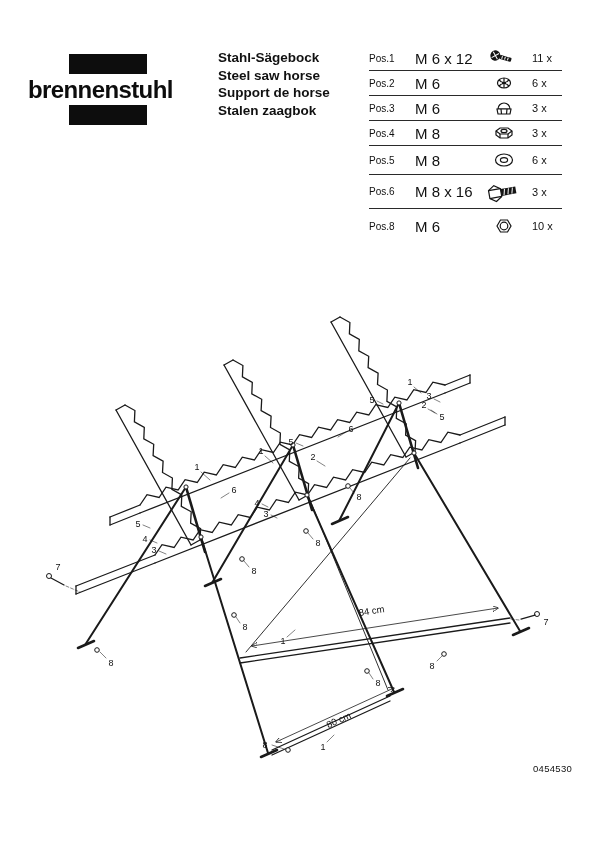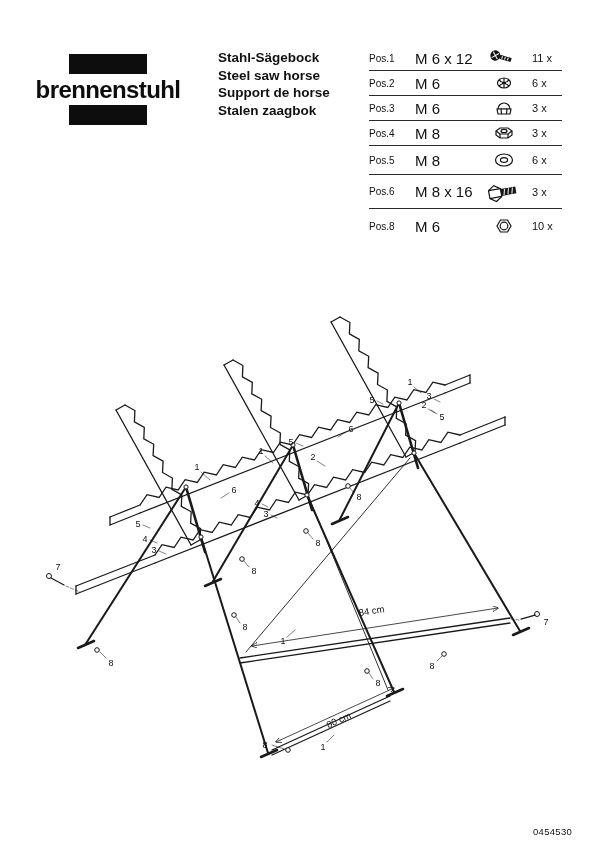--- a/index.html
+++ b/index.html
@@ -1,21 +1,21 @@
 <!DOCTYPE html>
 <html><head>
 <meta charset="utf-8">
 <style>
   *{margin:0;padding:0;box-sizing:border-box}
   html,body{background:#fff}
   body{width:601px;height:850px;font-family:"Liberation Sans",sans-serif;color:#111;position:relative}
   .page{position:absolute;inset:0;background:#fff;overflow:hidden}
 
   
-  .logo{position:absolute;left:28px;top:54px;width:160px;text-align:center}
+  .logo{position:absolute;left:28px;top:54px;width:160px;}
   .logo .bar{width:78px;height:20px;background:#0d0d0d;margin:0 auto}
   .logo .word{font-size:24px;font-weight:bold;letter-spacing:-0.6px;line-height:31px;color:#0d0d0d;white-space:nowrap}
 
   
   .titles{position:absolute;left:218px;top:49px}
   .titles .t{font-size:13.5px;font-weight:bold;line-height:17.5px;white-space:nowrap}
   .model{position:absolute;left:214px;top:139px;font-size:28px;font-weight:bold;letter-spacing:.5px}
 
   
   .parts{position:absolute;left:369px;top:46px;width:193px}
@@ -39,21 +39,21 @@
   .draw .thick{stroke-width:2}
   .draw .arm{stroke-width:2.6}
   .draw .pad{stroke-width:2.6}
   .draw .thin{stroke-width:0.9}
   .draw .lead{stroke-width:0.55}
   .draw .dimline{stroke-width:0.8}
   .draw circle{fill:#fff;stroke:#1a1a1a;stroke-width:1}
   .draw text{font-family:"Liberation Sans",sans-serif;font-size:9px;fill:#111;stroke:none;text-anchor:middle}
   .draw text.dim{font-size:9.5px}
 
-  .docnum{position:absolute;left:533px;top:826px;font-size:9.5px;letter-spacing:.3px}
+  .docnum{position:absolute;left:533px;top:763px;font-size:9.5px;letter-spacing:.3px}
 </style>
 </head>
 <body>
 
 <div class="page">
 
   <div class="logo">
     <div class="bar"></div>
     <div class="word">brennenstuhl</div>
     <div class="bar"></div>

